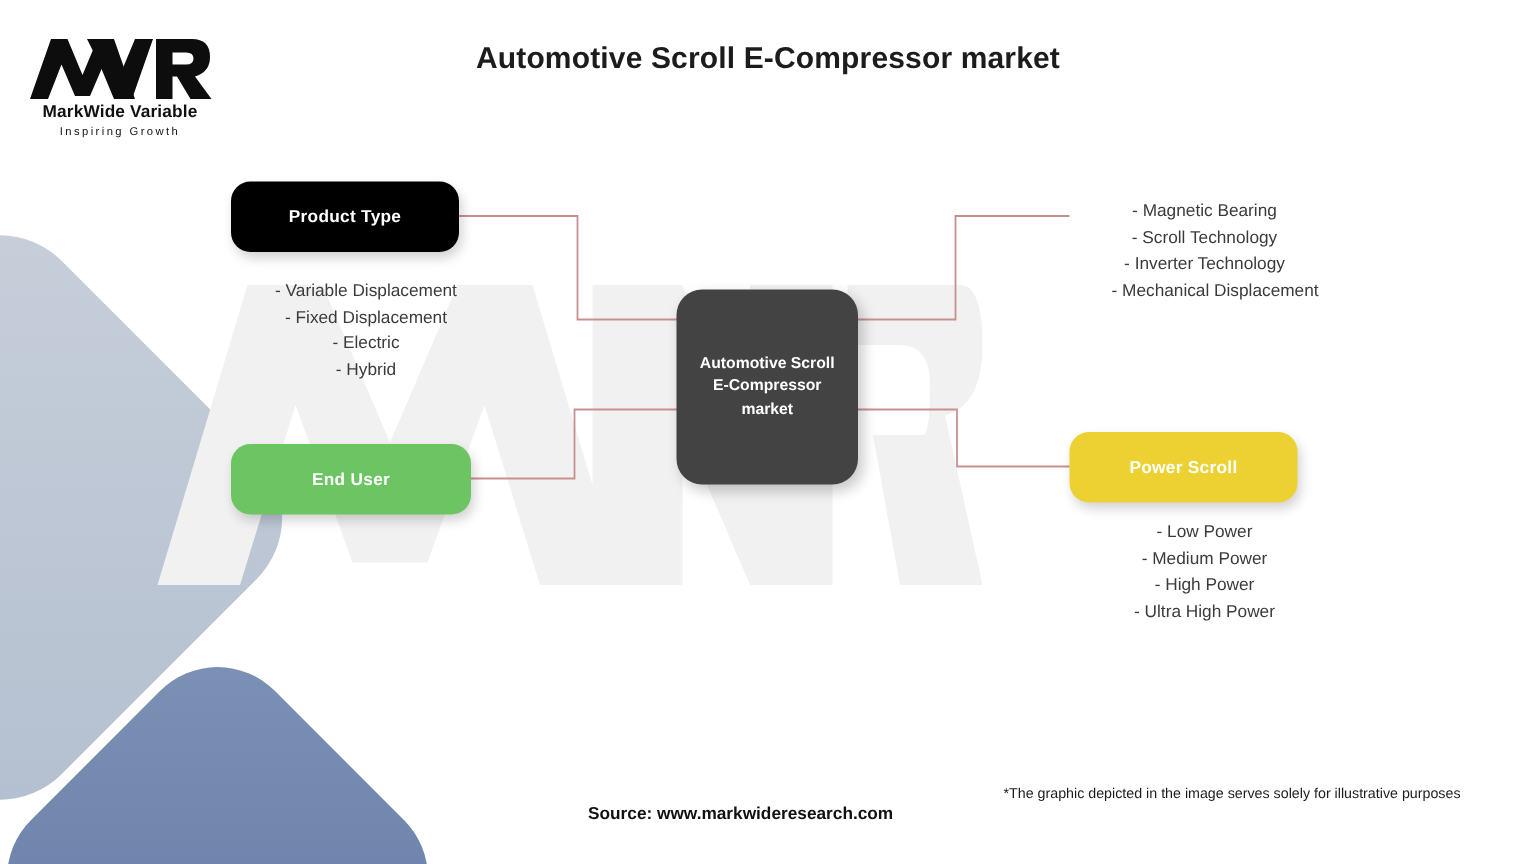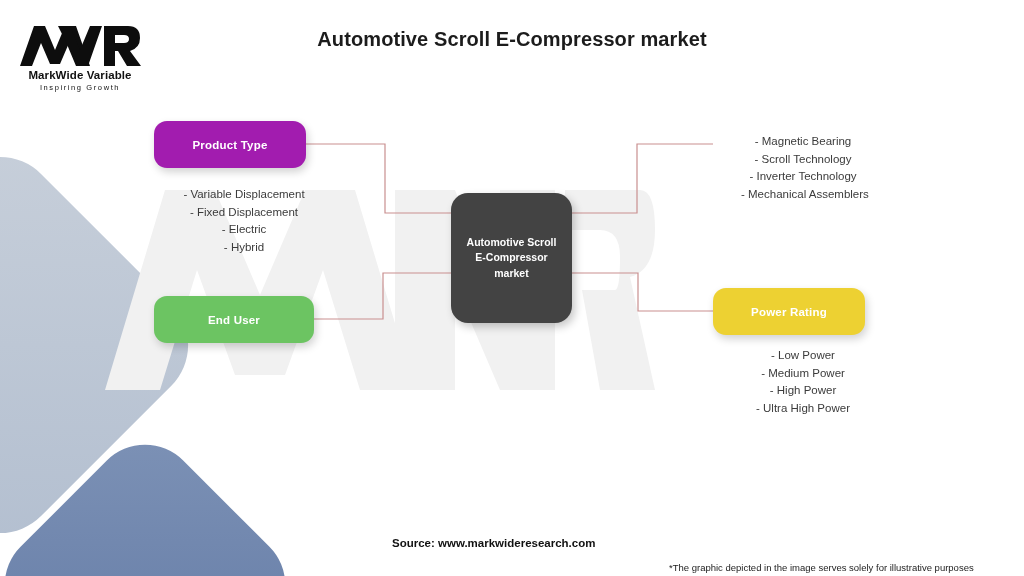--- a/index.html
+++ b/index.html
@@ -155,21 +155,21 @@
     color: #3b3b3b;
     line-height: 17.5px;
     white-space: nowrap;
   }
 
   .branch-product  { left: 154px; top: 121px; width: 152px; }
   .branch-enduser  { left: 154px; top: 296px; width: 160px; }
   .branch-tech     { left: 713px; top: 121px; width: 152px; }
   .branch-power    { left: 713px; top: 288px; width: 152px; }
 
-  .branch-product .branch-pill { background: #a21caf; }
+  .branch-product .branch-pill { background: #000000; }
   .branch-enduser .branch-pill { background: #6cc462; }
   .branch-tech    .branch-pill { background: #9b72f8; }
   .branch-power   .branch-pill { background: #edd132; }
 
   .branch-tech .branch-items,
   .branch-power .branch-items { padding-left: 28px; margin-top: 12px; }
 
   
   .footer-source {
     position: absolute;
@@ -182,21 +182,20 @@
     white-space: nowrap;
   }
   .footer-note {
     position: absolute;
     left: 669px;
     top: 524px;
     font-size: 9.5px;
     color: #1c1c1c;
     z-index: 6;
     white-space: nowrap;
-    margin-top: 38px;
   }
 </style>
 </head>
 <body>
 
 <div id="stage">
 
   <div class="deco-light"></div>
   <div class="deco-dark"></div>
 
@@ -247,33 +246,33 @@
       <div class="branch-item">- Electric</div>
       <div class="branch-item">- Hybrid</div>
     </div>
   </div>
 
   <div class="branch branch-tech">
     <div class="branch-items">
       <div class="branch-item">- Magnetic Bearing</div>
       <div class="branch-item">- Scroll Technology</div>
       <div class="branch-item">- Inverter Technology</div>
-      <div class="branch-item">- Mechanical Assemblers</div>
+      <div class="branch-item">- Mechanical Displacement</div>
     </div>
   </div>
 
   <div class="branch branch-enduser">
     <div class="branch-pill">
       <span class="branch-pill-label">End User</span>
     </div>
   </div>
 
   <div class="branch branch-power">
     <div class="branch-pill">
-      <span class="branch-pill-label">Power Rating</span>
+      <span class="branch-pill-label">Power Scroll</span>
     </div>
     <div class="branch-items">
       <div class="branch-item">- Low Power</div>
       <div class="branch-item">- Medium Power</div>
       <div class="branch-item">- High Power</div>
       <div class="branch-item">- Ultra High Power</div>
     </div>
   </div>
 
   <div class="footer-source">Source: www.markwideresearch.com</div>

